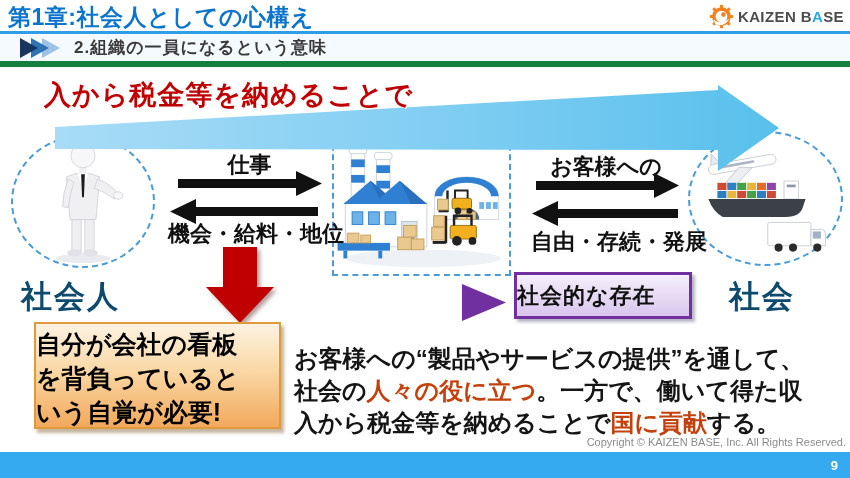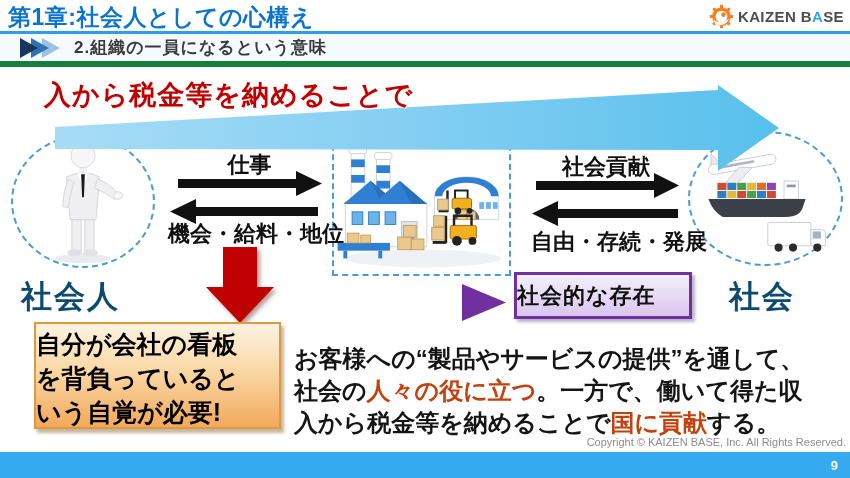--- a/index.html
+++ b/index.html
@@ -281,21 +281,21 @@
     <g>
       <path d="M223 247 h34 v40 h17 l-34 36 -34 -36 h17 z" fill="#c00000" style="filter:drop-shadow(3px 3px 2px rgba(90,30,30,0.45));"></path>
     </g>
     <g>
       <polygon points="462,284 506,302.5 462,321" fill="#7030a0"></polygon>
     </g>
   </svg>
 
   <div class="exchange-label lbl-work">仕事</div>
   <div class="exchange-label lbl-reward">機会・給料・地位</div>
-  <div class="exchange-label lbl-contrib">社会貢献</div>
+  <div class="exchange-label lbl-contrib">お客様への</div>
   <div class="exchange-label lbl-freedom">自由・存続・発展</div>
 
   <div class="actor-label worker-label">社会人</div>
   <div class="actor-label society-label">社会</div>
 
   <div class="social-existence-box">
     <span>社会的な存在</span>
   </div>
 
   <div class="callout-box">

